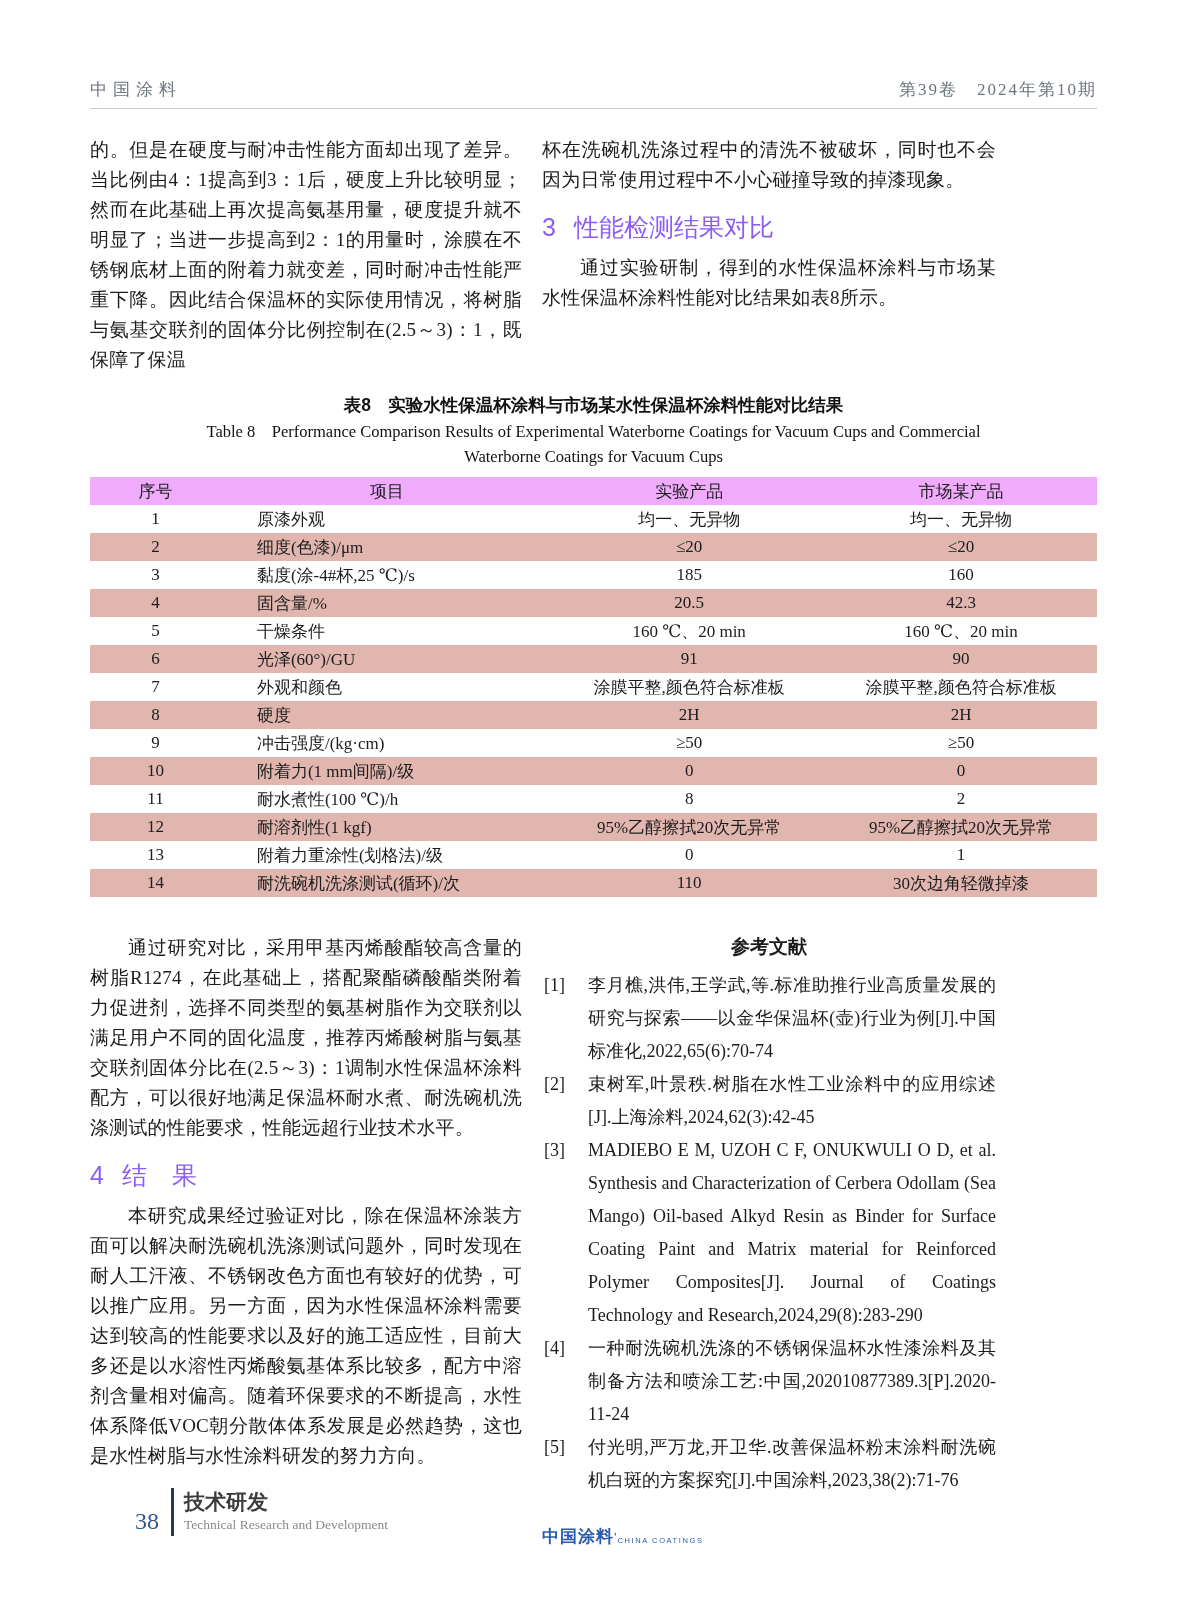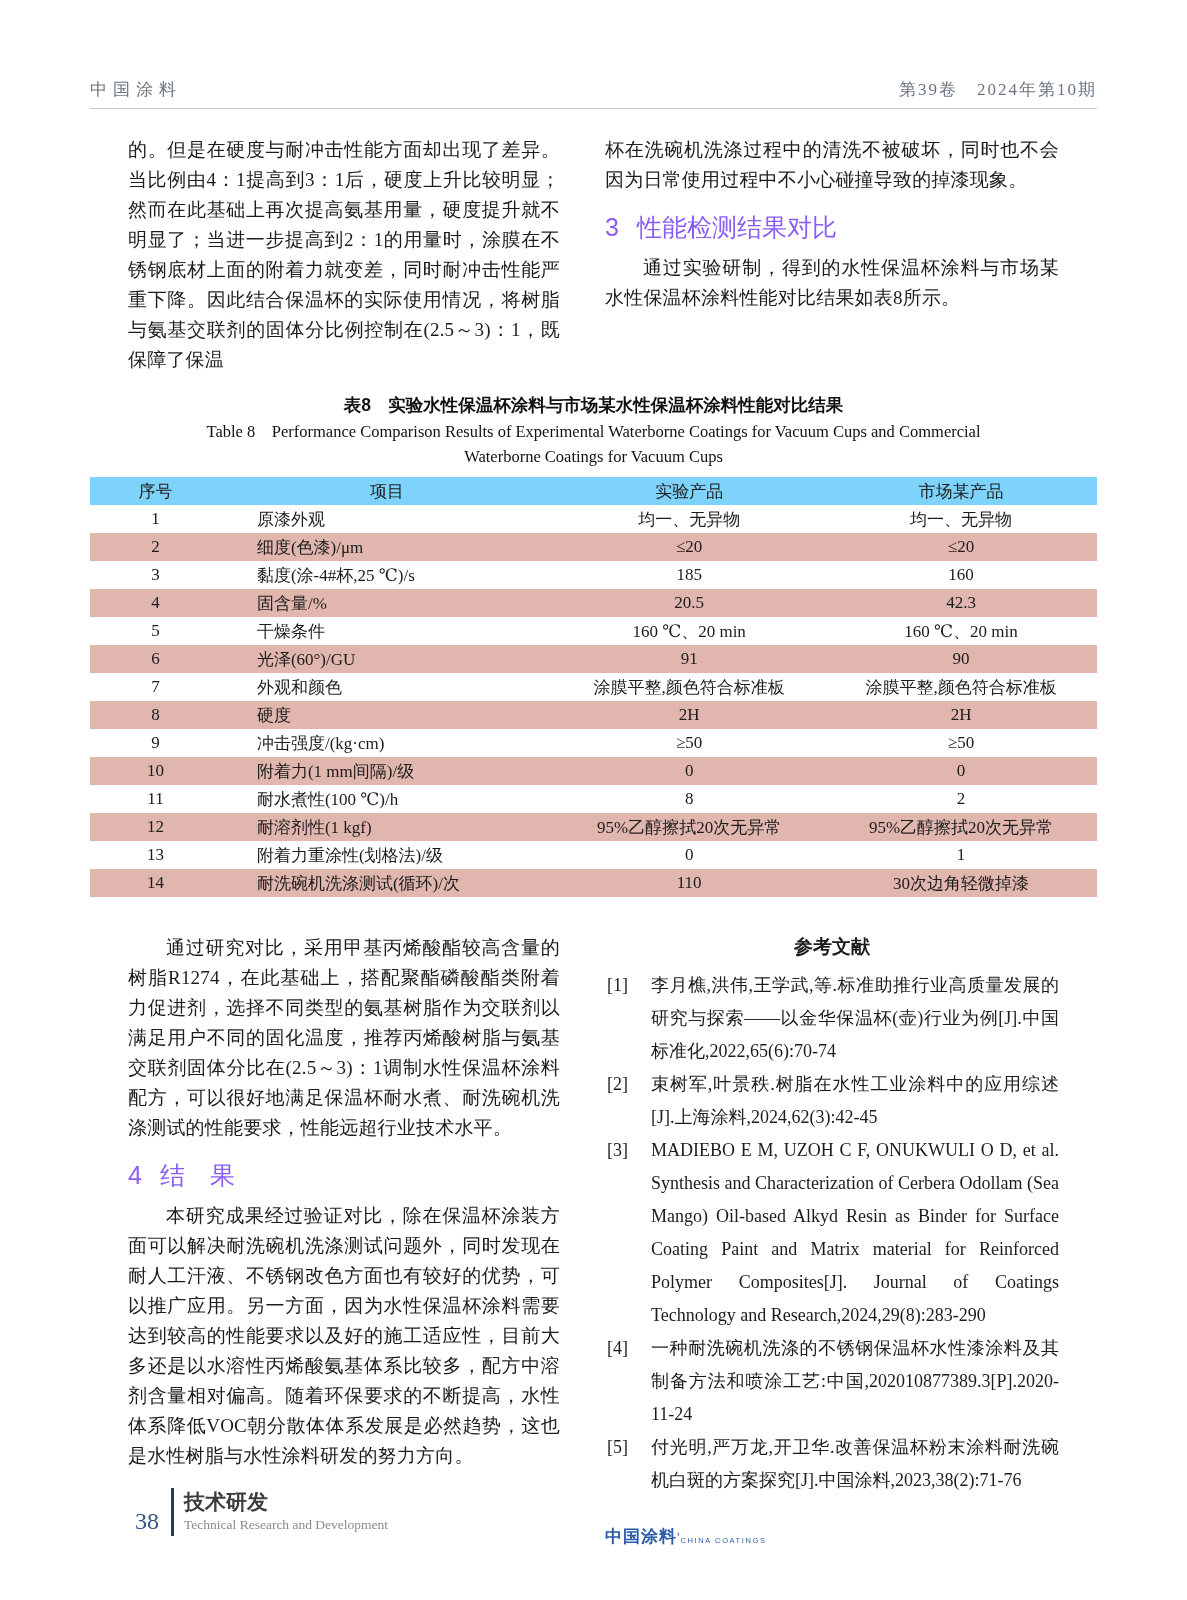--- a/index.html
+++ b/index.html
@@ -17,21 +17,21 @@
   
   .running-head{
     display:flex;justify-content:space-between;align-items:flex-end;
     padding-top:78px;
     font-size:17px;color:#6b7480;
   }
   .running-head .journal{letter-spacing:6px;}
   .running-head .issue{letter-spacing:2px;}
   .head-rule{border-bottom:1px solid #c8c8c8;margin-top:7px;}
   
-  .cols{display:flex;gap:45px;justify-content:center;}
+  .cols{display:flex;gap:20px;}
   .col-l{width:432px;flex:none;}
   .col-r{width:454px;flex:none;}
   .top-cols{margin-top:26px;}
   .body-text{
     margin:0;
     font-size:19px;line-height:30px;
     text-align:justify;
     letter-spacing:0.2px;
   }
   .indent{text-indent:2em;}
@@ -60,21 +60,21 @@
     width:100%;
     margin-top:8px;
     border-collapse:collapse;
     font-size:17px;
   }
   table.cmp th,table.cmp td{
     height:28px;padding:0 4px;
     text-align:center;font-weight:normal;
     white-space:nowrap;
   }
-  table.cmp thead tr{background:#7dd3fc;border-radius:6px;}
+  table.cmp thead tr{background:#f0abfc;border-radius:6px;}
   table.cmp tbody tr:nth-child(even){background:#e0b6ae;}
   table.cmp .c-no{width:13%;}
   table.cmp .c-item{width:33%;text-align:left;padding-left:36px;}
   table.cmp .c-exp{width:27%;}
   table.cmp .c-mkt{width:27%;}
   table.cmp thead th.c-item{text-align:center;padding-left:4px;}
   
   .bottom-cols{margin-top:36px;}
   .ref-title{
     text-align:center;font-weight:bold;

